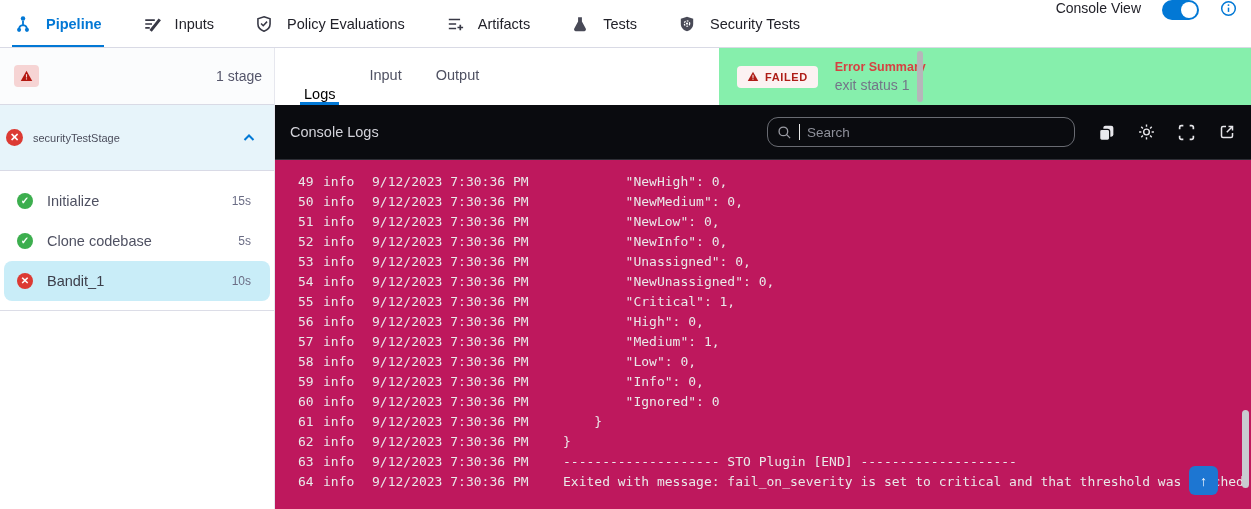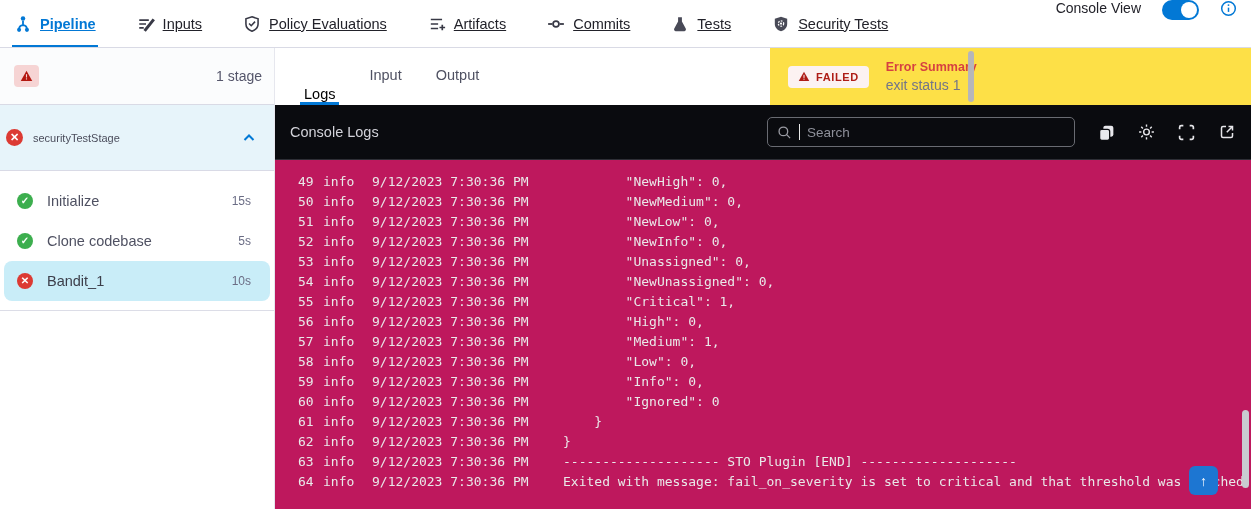--- a/index.html
+++ b/index.html
@@ -6,22 +6,22 @@
   html,body { width:1251px; height:509px; }
   body {
     font-family:"Liberation Sans", sans-serif;
     background:#ffffff; color:#22222a; overflow:hidden; position:relative;
   }
 
   
   .topnav { height:48px; border-bottom:1px solid #d9dae5; background:#fff;
     display:flex; align-items:stretch; padding:0 14px 0 12px; }
   .nav-items { display:flex; gap:37px; }
-  .nav-item { display:flex; align-items:center; gap:8px; font-size:14.5px; color:#22222a;
-    border-bottom:2.5px solid transparent; padding:2px 2px 0 2px; cursor:pointer; white-space:nowrap;text-decoration:underline; }
+  .nav-item { display:flex; align-items:center; gap:14px; font-size:14.5px; color:#22222a;
+    border-bottom:2.5px solid transparent; padding:2px 2px 0 2px; cursor:pointer; white-space:nowrap; }
   .nav-item svg { width:18px; height:18px; flex:0 0 auto; }
   .nav-item.active { color:#0278d5; font-weight:700; border-bottom-color:#0278d5; }
   .nav-right { margin-left:auto; display:flex; gap:21px; font-size:14px; color:#22222a; }
   .toggle { width:37px; height:20px; border-radius:10px; background:#c6c6d0; position:relative; cursor:pointer; }
   .toggle[data-state="on"] { background:#0278d5; }
   .toggle .knob { position:absolute; top:2px; right:2px; width:16px; height:16px; border-radius:50%; background:#fff; }
 
   
   .content { display:flex; height:461px; }
 
@@ -51,34 +51,34 @@
   .step-duration { margin-left:auto; font-size:12px; color:#6b6d85; }
   .sb-divider { height:1px; background:#dcdde7; margin-top:9px; }
 
   
   .main { flex:1; min-width:0; display:flex; flex-direction:column; }
   .tabstrip { height:57px; flex:0 0 57px; background:#fff; display:flex; }
   .tabs { display:flex; gap:26px; padding-left:25px; }
   .tab { display:flex; align-items:center; font-size:14.5px; color:#4f5162;
     border-bottom:3px solid transparent; padding:0 4px; cursor:pointer; }
   .tab.active { color:#000000; font-weight:400; border-bottom-color:#0278d5;align-items:flex-end; }
-  .error-band { margin-left:auto; width:481px; background:#fde047; position:relative;
+  .error-band { margin-left:auto; width:532px; background:#86efac; position:relative;
     display:flex; align-items:center; gap:17px; padding-left:18px; }
   .failed-badge { display:flex; align-items:center; gap:6px; background:#fcf2f2;
     border-radius:4px; padding:5px 10px; font-size:11px; font-weight:700; letter-spacing:.6px; color:#ae1d17; }
   .error-texts { display:flex; flex-direction:column; gap:3px; }
   .error-title { font-size:12.5px; font-weight:700; color:#d64141; }
   .error-detail { font-size:14px; color:#737588; }
   .band-scrollbar { position:absolute; left:198px; top:3px; width:6px; height:51px;
     border-radius:3px; background:#b6b6ba; cursor:pointer; }
 
   .console-header { height:55px; flex:0 0 55px; background:#0a0b0f; border-bottom:1px solid #2e2f36;
     display:flex; align-items:center; padding:0 15px; }
   .console-title { font-size:14.5px; font-weight:400; color:#d3d3da; }
-  .search-box { margin-left:auto; width:308px; height:30px; border:1px solid #696b72; border-radius:5px;
+  .search-box { margin-left:auto; width:308px; height:30px; border:1px solid #696b72; border-radius:11px;
     display:flex; align-items:center; gap:7px; padding:0 9px; cursor:text; }
   .caret { width:1px; height:16px; background:#e8e8e8; }
   .search-placeholder { font-size:13.5px; color:#8e909a; }
   .console-icons { display:flex; align-items:center; gap:21px; margin-left:22px; }
   .cicon { width:19px; height:19px; display:flex; align-items:center; justify-content:center; cursor:pointer; }
 
   
   .logs { flex:1; background:#be185d; position:relative; overflow:hidden;
     padding:12px 0 0 23px; font-family:"DejaVu Sans Mono", monospace;
     font-size:13px; line-height:20px; color:#e9e9e9; }
@@ -119,28 +119,20 @@
     </div>
     <div class="nav-item">
       <svg viewBox="0 0 16 16">
         <path d="M2.5 4h10M2.5 8h6.5M2.5 12h6.5" stroke="#383946" stroke-width="1.5" fill="none"></path>
         <path d="M12.7 8.6v5M10.2 11.1h5" stroke="#383946" stroke-width="1.5" fill="none"></path>
       </svg>
       <span>Artifacts</span>
     </div>
     <div class="nav-item">
       <svg viewBox="0 0 16 16">
-        <line x1="1" y1="8" x2="4.8" y2="8" stroke="#383946" stroke-width="1.6"></line>
-        <circle cx="8" cy="8" r="2.6" stroke="#383946" stroke-width="1.5" fill="none"></circle>
-        <line x1="11.2" y1="8" x2="15" y2="8" stroke="#383946" stroke-width="1.6"></line>
-      </svg>
-      <span>Commits</span>
-    </div>
-    <div class="nav-item">
-      <svg viewBox="0 0 16 16">
         <path d="M6.3 2h3.4v3.8l3.4 6.2c.6 1.1-.2 2.4-1.4 2.4H4.3c-1.2 0-2-1.3-1.4-2.4l3.4-6.2z" fill="#494a57"></path>
       </svg>
       <span>Tests</span>
     </div>
     <div class="nav-item">
       <svg viewBox="0 0 16 16">
         <path d="M8 1.5 13.5 3.3 V8 c0 3.3-2.3 5.4-5.5 6.5 C4.8 13.4 2.5 11.3 2.5 8 V3.3 Z" fill="#494a57"></path>
         <circle cx="8" cy="7.6" r="2.4" stroke="#ffffff" stroke-width="1.1" fill="none" stroke-dasharray="1.6 1.1"></circle>
         <circle cx="8" cy="7.6" r="1" fill="#ffffff"></circle>
       </svg>

